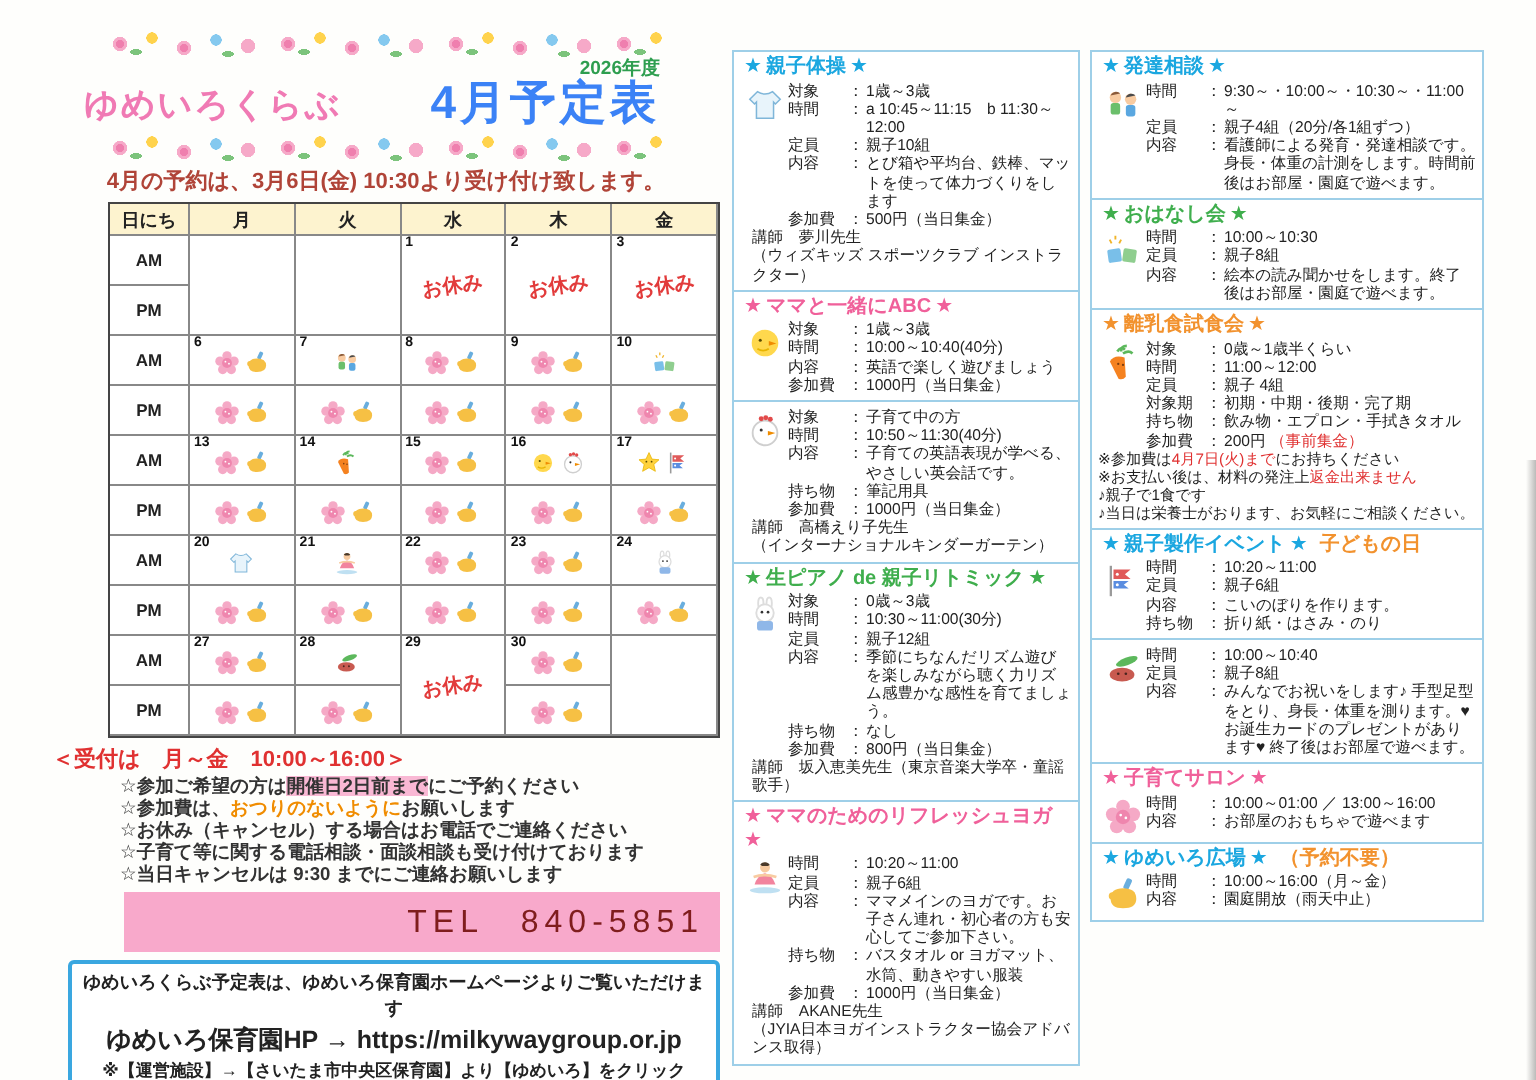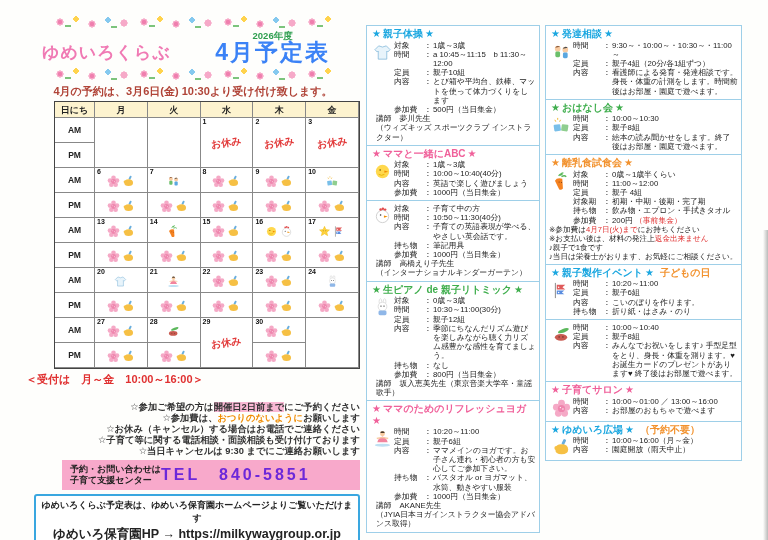--- a/index.html
+++ b/index.html
@@ -18,43 +18,43 @@
       radial-gradient(circle 5px at 8px 10px,#f6a9c8 70%,transparent 72%),
       radial-gradient(circle 4px at 24px 7px,#ffd34d 70%,transparent 72%),
       radial-gradient(circle 3px at 40px 12px,#ef7fae 70%,transparent 72%),
       radial-gradient(circle 5px at 40px 12px,#f6a9c8 70%,transparent 72%),
       radial-gradient(circle 4px at 56px 8px,#85c9ef 70%,transparent 72%),
       radial-gradient(circle 5px at 72px 11px,#f6a9c8 70%,transparent 72%),
       radial-gradient(ellipse 4px 2px at 16px 14px,#7cc47c 70%,transparent 72%),
       radial-gradient(ellipse 4px 2px at 62px 15px,#7cc47c 70%,transparent 72%);}
   .title-row{display:flex;align-items:flex-end;justify-content:space-between;padding:0 16px;height:32px;}
   .club{color:#f07ab4;font-size:17px;font-weight:bold;letter-spacing:1px;}
-  .title-right{text-align:center;margin-right:14px;}
+  .title-right{text-align:right;margin-right:14px;}
   .year{display:block;color:#2e9e4f;font-size:9.5px;font-weight:bold;line-height:10px;}
   .main-title{color:#3b82f6;font-size:23px;font-weight:bold;letter-spacing:2px;line-height:22px;}
   .notice{color:#b04438;font-size:11px;font-weight:bold;text-align:center;height:15px;line-height:15px;}
   #calendar{display:grid;grid-template-columns:40px repeat(5,1fr);grid-template-rows:16px repeat(10,25px);
     border:1.5px solid #444;margin:2px 0 0 28px;background:#fff;}
   .cal-cell{border-right:1px solid #888;border-bottom:1px solid #888;position:relative;box-sizing:border-box;}
   .cal-h{background:#fdf3cf;font-weight:bold;font-size:9px;text-align:center;line-height:16px;}
   .cal-ampm{font-size:8.5px;font-weight:bold;display:flex;align-items:center;justify-content:center;}
   .cal-num{position:absolute;top:0;left:2px;font-size:7px;font-weight:bold;color:#111;}
   .cal-icons{display:flex;justify-content:center;align-items:center;gap:2px;height:100%;padding-top:3px;box-sizing:border-box;}
   .cal-icons svg{width:13px;height:13px;display:block;}
   .closed-cell{display:flex;align-items:center;justify-content:center;}
   .oyasumi{color:#e23b3b;font-weight:bold;font-size:10px;transform:rotate(-8deg);}
   .reception{color:#e03131;font-weight:bold;font-size:11px;margin-top:3px;}
-  #notes{margin:15px 0 0 34px;text-align:right;}
+  #notes{margin:1px 0 0 34px;}
   .note-line{font-size:9.3px;font-weight:bold;color:#333;line-height:11px;}
   .seg-hl{background:#f9b8d4;}
   .seg-orange{color:#f08c00;}
   .seg-red{color:#e03131;}
   .tel-banner{background:#f8a9cb;display:flex;align-items:center;margin:3px 0 0 36px;padding:3px 8px;height:30px;box-sizing:border-box;}
   .tel-left{font-size:9px;font-weight:bold;line-height:11px;color:#222;}
-  .tel-num{flex:1;text-align:left;font-size:16px;font-weight:bold;letter-spacing:3px;color:#6d28d9;}
+  .tel-num{flex:1;text-align:right;font-size:16px;font-weight:normal;letter-spacing:3px;color:#7f1d1d;}
   .hp-box{border:2px solid #3aa7e0;border-radius:3px;margin:4px 0 0 8px;padding:3px 4px;text-align:center;background:#fff;}
   .hp1{font-size:9px;font-weight:bold;}
   .hp2{font-size:12.5px;font-weight:bold;margin:1px 0;}
   .hp3{font-size:8.5px;font-weight:bold;}
   
   .mid-col{position:absolute;left:366px;top:26px;width:174px;}
   .right-col{position:absolute;left:545px;top:26px;width:197px;}
   .event-box{border:1px solid #9ecfe8;background:#fff;margin-top:-1px;padding:2px 3px 3px;position:relative;}
   .event-head{font-size:10px;font-weight:bold;line-height:11.5px;}
   .event-head .star{margin:0 2px;}
@@ -946,24 +946,20 @@
       </div>
     <div class="reception">＜受付は　月～金　10:00～16:00＞</div>
     <div id="notes">
         <div class="note-line"><span>☆参加ご希望の方は</span><span class="seg-hl">開催日2日前まで</span><span>にご予約ください</span></div>
         <div class="note-line"><span>☆参加費は、</span><span class="seg-orange">おつりのないように</span><span>お願いします</span></div>
         <div class="note-line"><span>☆お休み（キャンセル）する場合はお電話でご連絡ください</span></div>
         <div class="note-line"><span>☆子育て等に関する電話相談・面談相談も受け付けております</span></div>
         <div class="note-line"><span>☆当日キャンセルは 9:30 までにご連絡お願いします</span></div>
       </div>
     <div class="tel-banner">
-      <span class="tel-left">
-        <div>予約・お問い合わせは</div>
-        <div>子育て支援センター</div>
-      </span>
       <span class="tel-num">TEL　840-5851</span>
     </div>
     <div class="hp-box">
       <div class="hp1">ゆめいろくらぶ予定表は、ゆめいろ保育園ホームページよりご覧いただけます</div>
       <div class="hp2">
         <span>ゆめいろ保育園HP</span>
         <span>→</span>
         <span>https://milkywaygroup.or.jp</span>
       </div>
       <div class="hp3">※【運営施設】→【さいたま市中央区保育園】より【ゆめいろ】をクリック</div>

